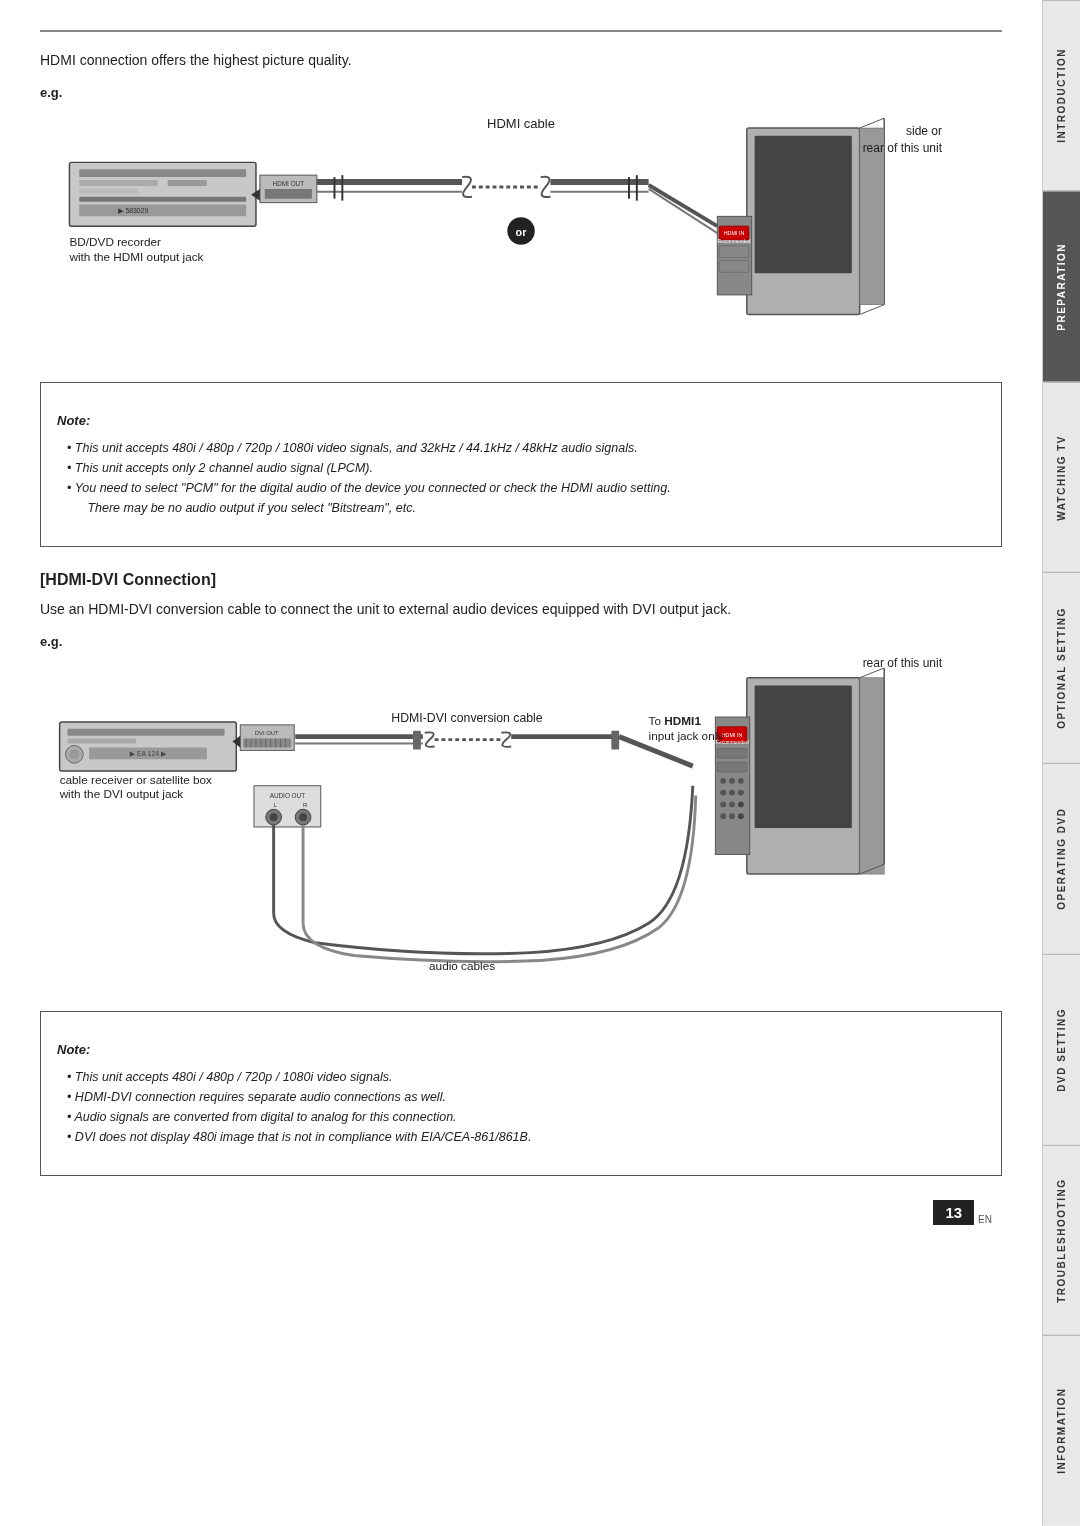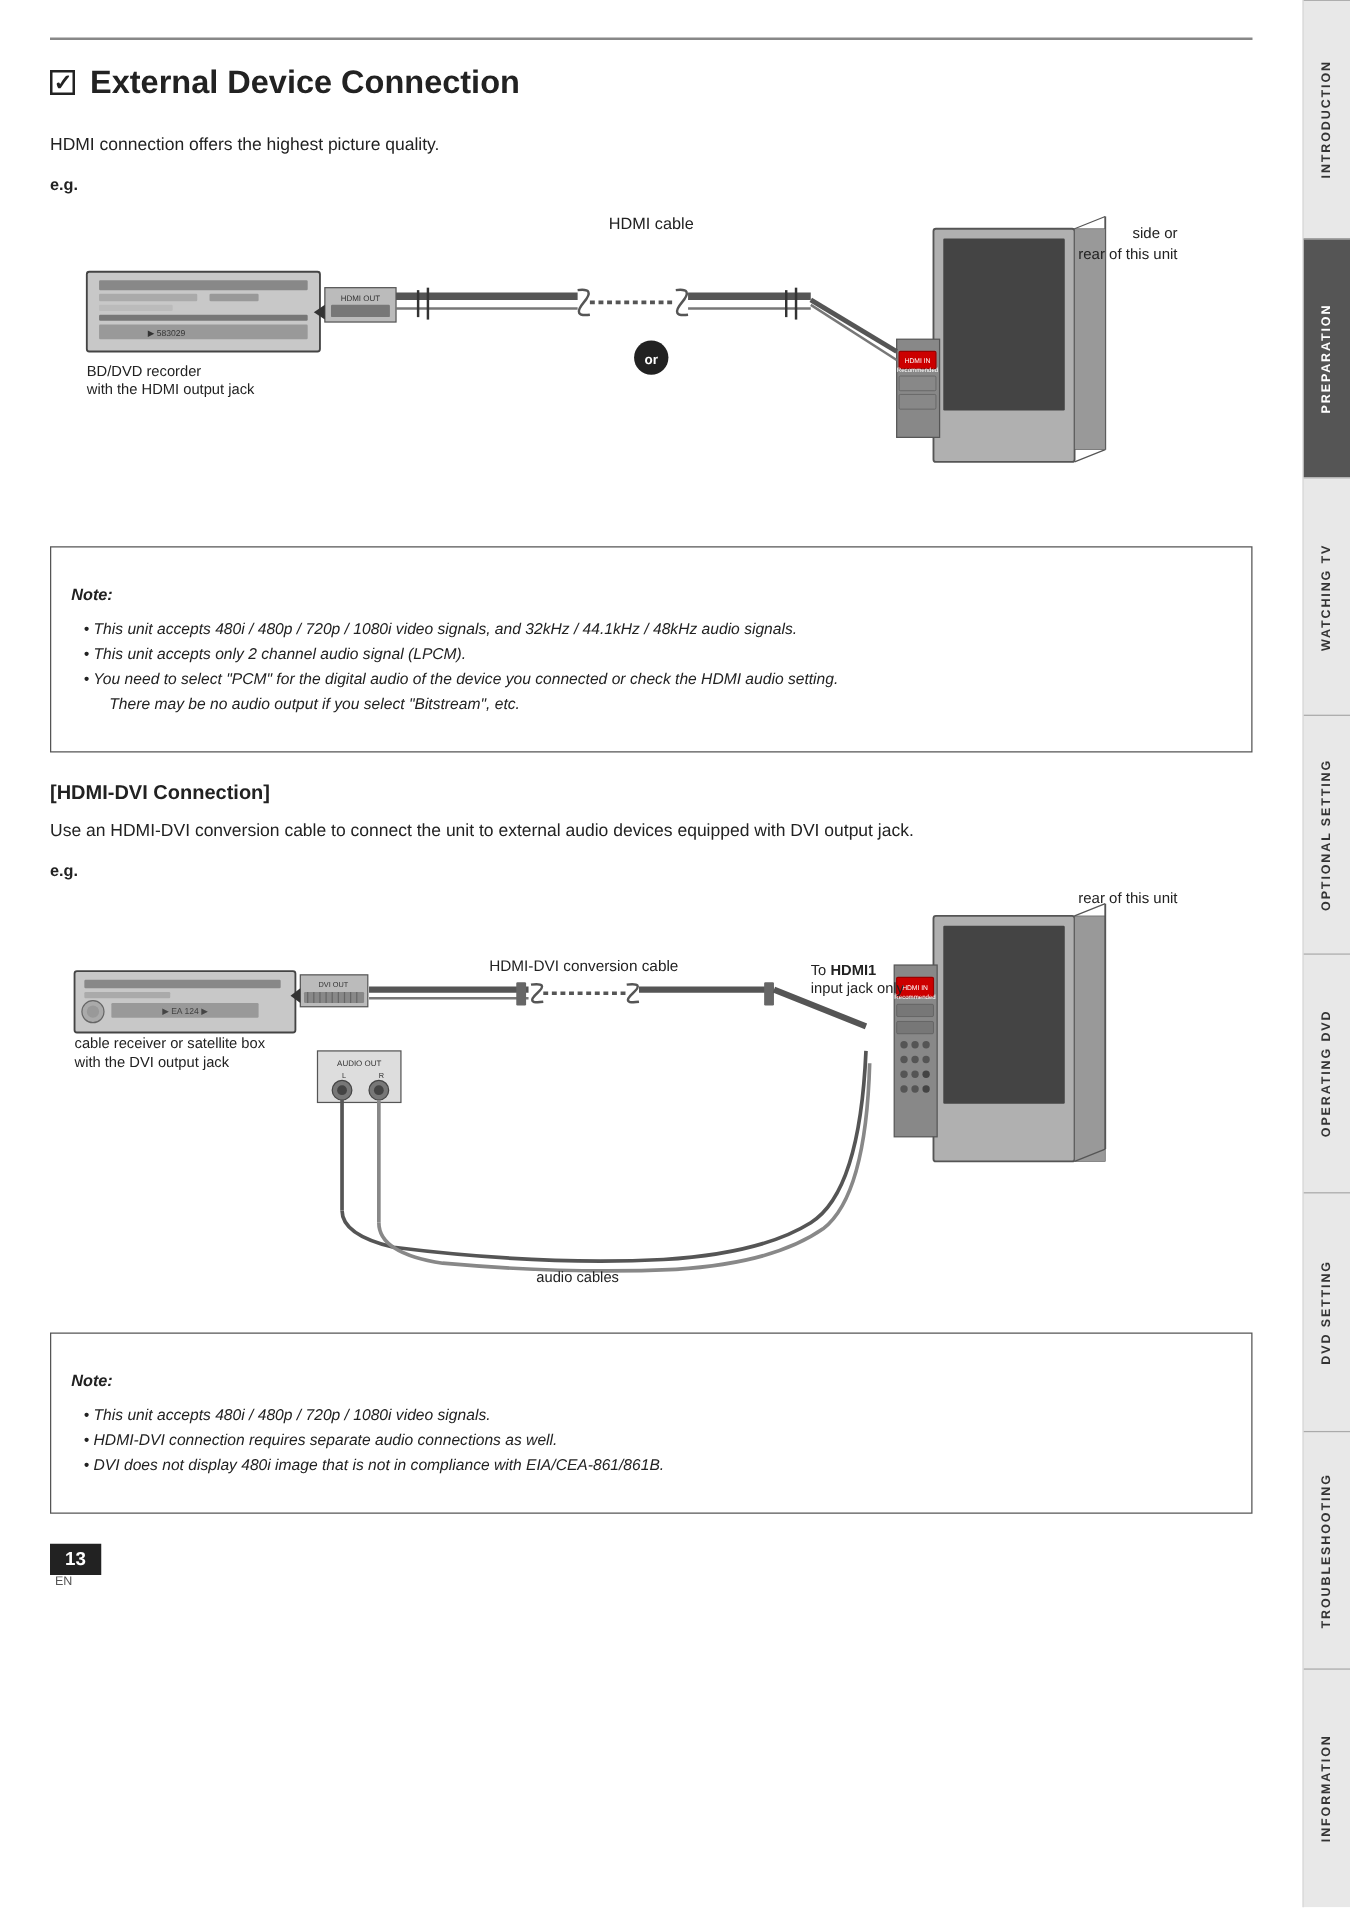--- a/index.html
+++ b/index.html
@@ -184,24 +184,23 @@
       padding-left: 10px;
     }
     .note-item::before {
       content: '• ';
     }
 
     
     .page-number-area {
       display: flex;
       justify-content: flex-end;
-      align-items: flex-start;
+      align-items: flex-end;
       margin-top: 20px;
       padding-right: 10px;
-      flex-direction: column;
     }
     .page-number-box {
       background: #222;
       color: #fff;
       font-size: 15px;
       font-weight: bold;
       padding: 4px 12px;
     }
     .page-number-en {
       font-size: 10px;
@@ -226,24 +225,20 @@
   <div class="sidebar-tab">OPTIONAL SETTING</div>
   <div class="sidebar-tab">OPERATING DVD</div>
   <div class="sidebar-tab">DVD SETTING</div>
   <div class="sidebar-tab">TROUBLESHOOTING</div>
   <div class="sidebar-tab">INFORMATION</div>
 </div>
 
 <div class="main-content">
   <hr class="top-rule">
 
-  <div class="page-title">
-    <span class="page-title-checkbox"></span>
-    <span>External Device Connection</span>
-  </div>
 
   <div>
     <p class="para">HDMI connection offers the highest picture quality.</p>
 
     <div class="eg-label">e.g.</div>
 
     <div class="diagram-area">
       
       <div class="side-rear-label">side or<br>rear of this unit</div>
 
@@ -432,20 +427,21 @@
 
         <text x="20" y="128" font-size="12" fill="#222">cable receiver or satellite box</text>
         <text x="20" y="143" font-size="12" fill="#222">with the DVI output jack</text>
       </svg>
     </div>
 
     <div class="note-box">
       <div class="note-title">Note:</div>
       <div class="note-item">This unit accepts 480i / 480p / 720p / 1080i video signals.</div>
       <div class="note-item">HDMI-DVI connection requires separate audio connections as well.</div>
+      <div class="note-item">Audio signals are converted from digital to analog for this connection.</div>
       <div class="note-item">DVI does not display 480i image that is not in compliance with EIA/CEA-861/861B.</div>
     </div>
   </div>
 
   <div class="page-number-area">
     <span class="page-number-box">13</span>
     <span class="page-number-en">EN</span>
   </div>
 </div>
 

